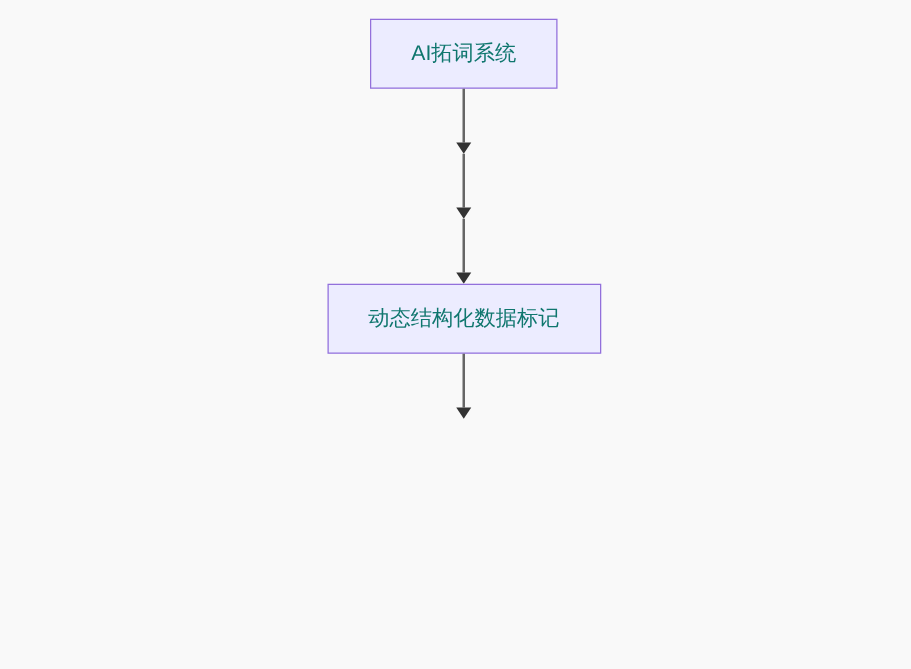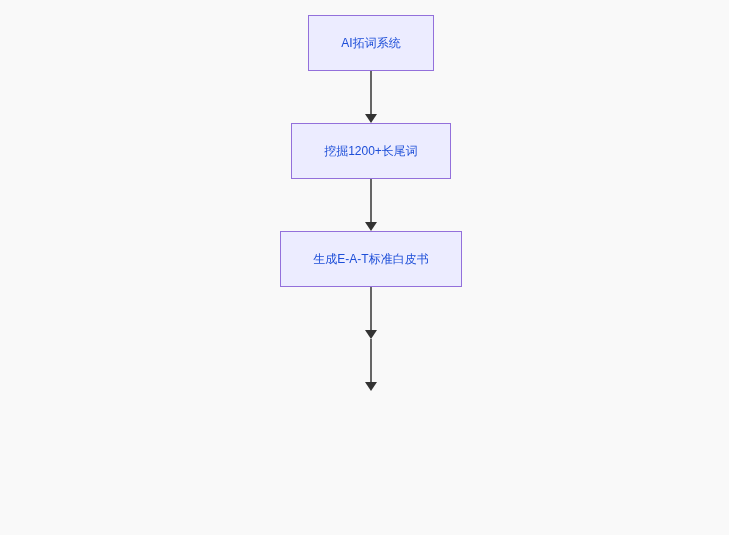--- a/index.html
+++ b/index.html
@@ -21,22 +21,22 @@
     width: 100%;
     display: flex;
     flex-direction: column;
     align-items: center;
     padding-left: 13px;
     box-sizing: border-box;
   }
   .node {
     background: #ececff;
     border: 1px solid #9370db;
-    color: #1d4ed8;
-    font-size: 12px;
+    color: #0f766e;
+    font-size: 17px;
     line-height: 16px;
     padding: 19px 32px;
     text-align: center;
     white-space: nowrap;
     box-sizing: border-box;
   }
   .arrow {
     display: flex;
     flex-direction: column;
     align-items: center;
@@ -62,38 +62,35 @@
   <div class="flow" id="flow">
   <div class="node">
     <span class="node-label">AI拓词系统</span>
   </div>
 
   <div class="arrow">
     <div class="arrow-line"></div>
     <div class="arrow-head"></div>
   </div>
 
-  <div class="node">
-    <span class="node-label">挖掘1200+长尾词</span>
-  </div>
-
-  <div class="arrow">
-    <div class="arrow-line"></div>
-    <div class="arrow-head"></div>
-  </div>
-
-  <div class="node">
-    <span class="node-label">生成E-A-T标准白皮书</span>
-  </div>
 
   <div class="arrow">
     <div class="arrow-line"></div>
     <div class="arrow-head"></div>
   </div>
 
 
   <div class="arrow">
     <div class="arrow-line"></div>
     <div class="arrow-head"></div>
   </div>
 
+  <div class="node">
+    <span class="node-label">动态结构化数据标记</span>
+  </div>
+
+  <div class="arrow">
+    <div class="arrow-line"></div>
+    <div class="arrow-head"></div>
+  </div>
+
 </div>
 </div>
 
 </body></html>

